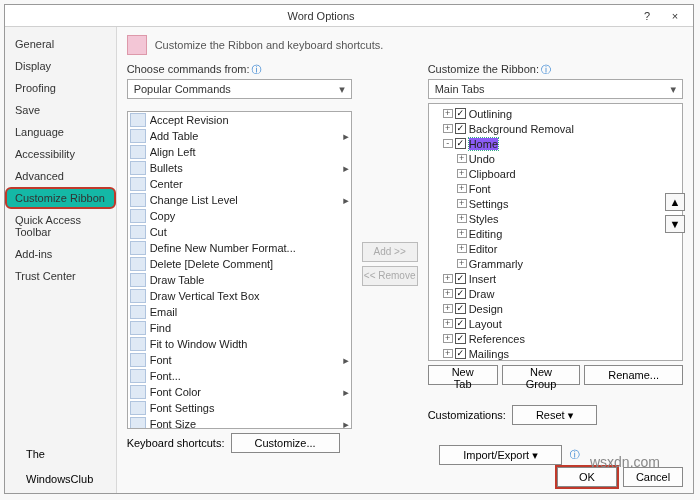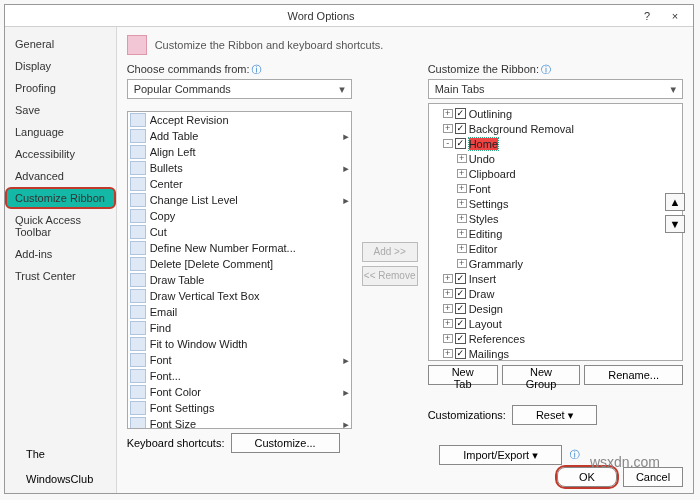--- a/index.html
+++ b/index.html
@@ -26,31 +26,31 @@
 .cmd { display: flex; align-items: center; height: 16px; padding: 1px 2px; white-space: nowrap; overflow: hidden; }
 .cmd .ci { width: 16px; height: 14px; margin-right: 4px; background: #dfe9f5; border: 1px solid #b0c4de; flex-shrink: 0; }
 .cmd .ct { flex: 1; color: #222; overflow: hidden; text-overflow: ellipsis; }
 .cmd .ar { color: #555; margin-left: 2px; }
 .midbtn { width: 56px; height: 20px; border: 1px solid #bbb; background: #f0f0f0; color: #aaa; font-size: 10px; text-align: center; line-height: 18px; }
 .tree { margin-top: 4px; height: 258px; border: 1px solid #a9a9a9; background: #fff; overflow-y: scroll; padding: 2px; }
 .tn { display: flex; align-items: center; height: 15px; white-space: nowrap; }
 .tn .exp { width: 10px; text-align: center; color: #555; font-size: 9px; border: 1px solid #999; height: 9px; line-height: 7px; margin-right: 2px; }
 .tn .chk { width: 11px; height: 11px; border: 1px solid #555; margin-right: 3px; font-size: 9px; line-height: 9px; text-align: center; color: #000; }
 .tn .txt { color: #222; }
-.tn.sel .txt { background: #ef4444; outline: 1px dotted #3a8; text-align: right; }
+.tn.sel .txt { background: #8b5cf6; outline: 1px dotted #3a8; text-align: right; }
 .d1 { padding-left: 12px; } .d2 { padding-left: 26px; }
 .btnrow { display: flex; gap: 4px; margin-top: 4px; }
 .btn2 { height: 20px; border: 1px solid #888; background: #fdfdfd; padding: 0 23px; cursor: pointer; }
 .rrow { display: flex; align-items: center; gap: 6px; margin-top: 20px; }
 .updown { position: absolute; right: -2px; top: 130px; display: flex; flex-direction: column; gap: 4px; }
 .updown .ud { width: 20px; height: 18px; border: 1px solid #888; background: #f8f8f8; text-align: center; line-height: 16px; cursor: pointer; }
 .kbrow { margin-top: 4px; display: flex; align-items: center; gap: 6px; }
 .footer { position: absolute; bottom: 6px; right: 10px; display: flex; gap: 6px; }
 .footer .fbtn { width: 60px; height: 20px; border: 1px solid #888; background: #fdfdfd; cursor: pointer; }
-.footer .fbtn.ok { outline: 2px solid #c0392b; border-radius: 8px; }
+.footer .fbtn.ok { outline: 2px solid #c0392b; }
 .watermark { position: absolute; left: 26px; bottom: 10px; font-size: 22px; font-weight: 300; color: #000; line-height: 22px; pointer-events: none; }
 .wm2 { position: absolute; right: 40px; bottom: 30px; font-size: 14px; color: #888; pointer-events: none; }
 .info { color: #1a73cc; font-size: 10px; margin-left: 2px; }
 </style>
 </head>
 <body>
 
 <div class="dialog">
   <div class="titlebar">
     <span class="title">Word Options</span>

